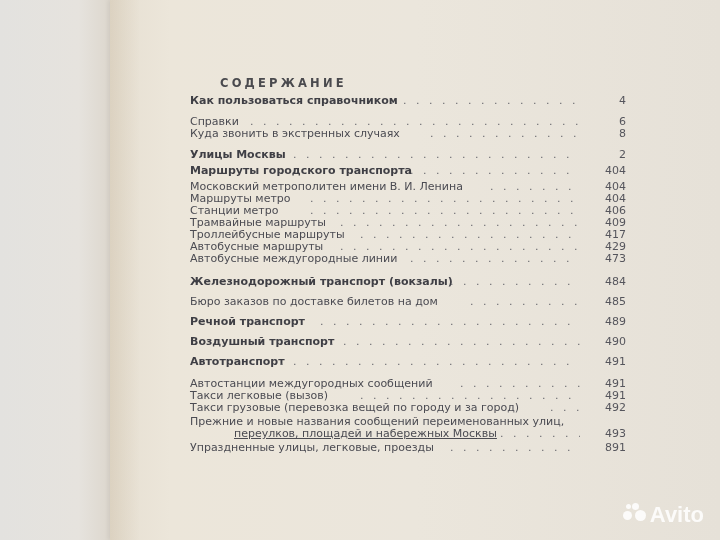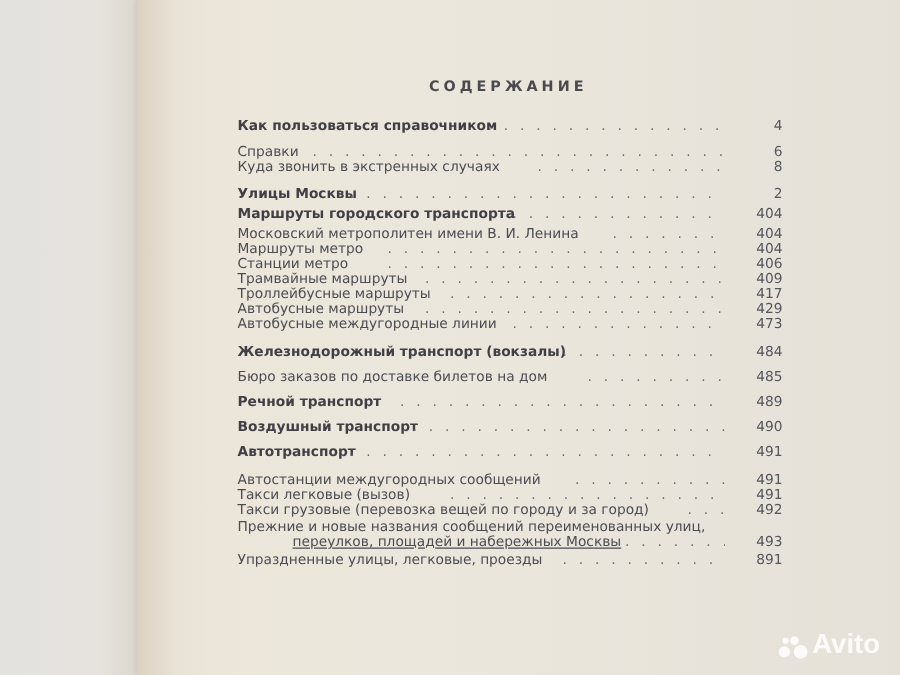--- a/index.html
+++ b/index.html
@@ -15,43 +15,43 @@
   .page {
     position: absolute; left: 110px; top: 0; width: 610px; height: 540px;
     background: linear-gradient(90deg, #e6dfd2 0%, #ece6da 10%, #ebe6dc 50%, #e6e1d8 100%);
     box-shadow: -2px 0 4px rgba(0,0,0,0.06);
   }
   .page::before {
     content: ""; position: absolute; left: 0; top: 0; width: 30px; height: 540px;
     background: linear-gradient(90deg, rgba(200,185,160,0.35), rgba(200,185,160,0));
   }
   .title {
-    position: absolute; top: 62px; left: 220px; width: 250px;
-    text-align: right; font-weight: bold; font-size: 11.5px;
+    position: absolute; top: 76px; left: 220px; width: 250px;
+    text-align: left; font-weight: bold; font-size: 11.5px;
     letter-spacing: 3.2px; color: #4a4a4e;
   }
   .toc { position: absolute; left: 190px; top: 0; width: 440px; }
   .entry {
     position: absolute; left: 0; width: 436px; font-size: 11px;
     color: #4b4b52; line-height: 12px; white-space: nowrap;
   }
   .entry .label { position: absolute; left: 0; top: 0; }
   .entry .label.bold { font-weight: bold; color: #3f3f45; }
   .entry .label .light { font-weight: bold; }
   .entry .dots {
     position: absolute; top: 0; right: 46px; height: 12px;
     overflow: hidden; color: #6a6a70; letter-spacing: 9.5px; text-align: right;
   }
   .entry .page-no {
     position: absolute; right: 0; top: 0; width: 40px; text-align: right;
     color: #55555c;
   }
   .entry.indent .label { left: 44px; text-decoration: underline; }
   .avito {
-    position: absolute; right: 16px; bottom: 12px; display: flex; align-items: flex-end;
+    position: absolute; right: 16px; bottom: 12px; display: flex; align-items: flex-start;
     color: rgba(255,255,255,0.85); font-size: 22px; font-weight: bold;
     font-family: "Liberation Sans", sans-serif;
   }
   .avito .logo { position: relative; width: 24px; height: 20px; margin-right: 3px; }
   .avito .logo span { position: absolute; background: rgba(255,255,255,0.85); border-radius: 50%; }
 </style>
 </head>
 <body>
 
 <div class="bg-left"></div>

